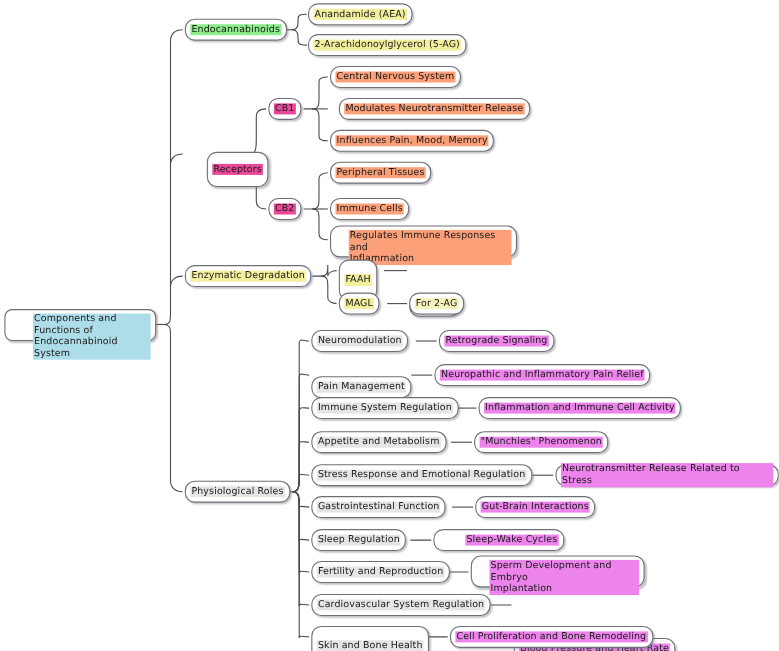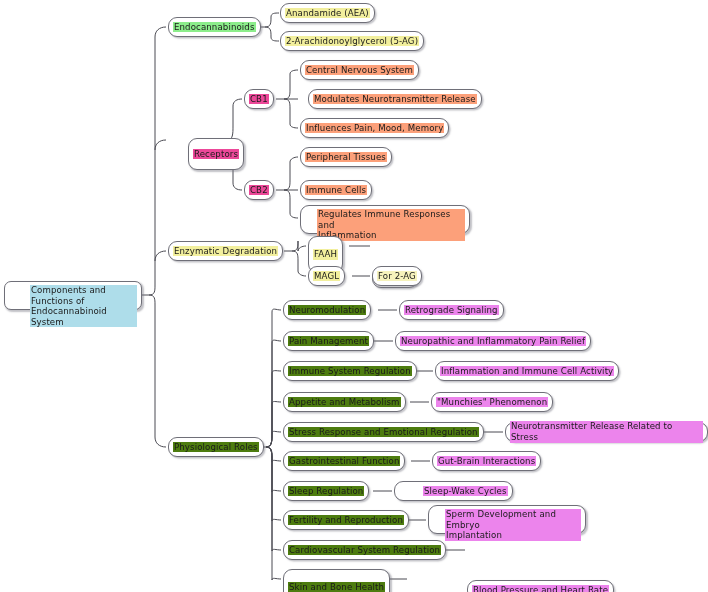--- a/index.html
+++ b/index.html
@@ -45,21 +45,21 @@
   .node.two-line { align-items: flex-start; }
   .node.two-line .hl { white-space: pre-line; margin-left: 12px; }
 
   
   .c-root .hl   { background: #aeddea; }
   .c-green .hl  { background: #8ced8b; }
   .c-yellow .hl { background: #f2ef9d; }
   .c-cream .hl  { background: #f6f2bc; }
   .c-pink .hl   { background: #ec4899; }
   .c-orange .hl { background: #fca07a; }
-  .c-lav .hl    { background: #4d7c0f; }
+  .c-lav .hl    { background: #e5e5e5; }
   .c-violet .hl { background: #ec84ec; }
 
   .node.c-root { border-radius: 7px; padding-left: 13px; }
 </style>
 </head>
 <body>
 
 <div id="canvas">
 
   <svg id="links" viewBox="0 0 708 592">
@@ -185,21 +185,21 @@
     <span class="hl">Physiological Roles</span>
   </div>
 
   <div class="node c-lav" style="left:283px; top:300px; height:20px;">
     <span class="hl">Neuromodulation</span>
   </div>
   <div class="node c-violet" style="left:399px; top:300px; height:20px;">
     <span class="hl">Retrograde Signaling</span>
   </div>
 
-  <div class="node c-lav" style="left:283px; top:331px; height:20px;">
+  <div class="node c-lav" style="left:283px; top:342px; height:20px;">
     <span class="hl">Pain Management</span>
   </div>
   <div class="node c-violet" style="left:395px; top:331px; height:20px;">
     <span class="hl">Neuropathic and Inflammatory Pain Relief</span>
   </div>
 
   <div class="node c-lav" style="left:283px; top:361px; height:20px;">
     <span class="hl">Immune System Regulation</span>
   </div>
   <div class="node c-violet" style="left:435px; top:361px; height:20px;">
@@ -245,14 +245,17 @@
   <div class="node c-lav" style="left:283px; top:540px; height:20px;">
     <span class="hl">Cardiovascular System Regulation</span>
   </div>
   <div class="node c-violet" style="left:467px; top:540px; height:20px;margin-top:40px;">
     <span class="hl">Blood Pressure and Heart Rate</span>
   </div>
 
   <div class="node c-lav" style="left:283px; top:569px; height:36px;">
     <span class="hl">Skin and Bone Health</span>
   </div>
+  <div class="node c-violet" style="left:409px; top:569px; height:20px;">
+    <span class="hl">Cell Proliferation and Bone Remodeling</span>
+  </div>
 
 </div>
 
 </body></html>

